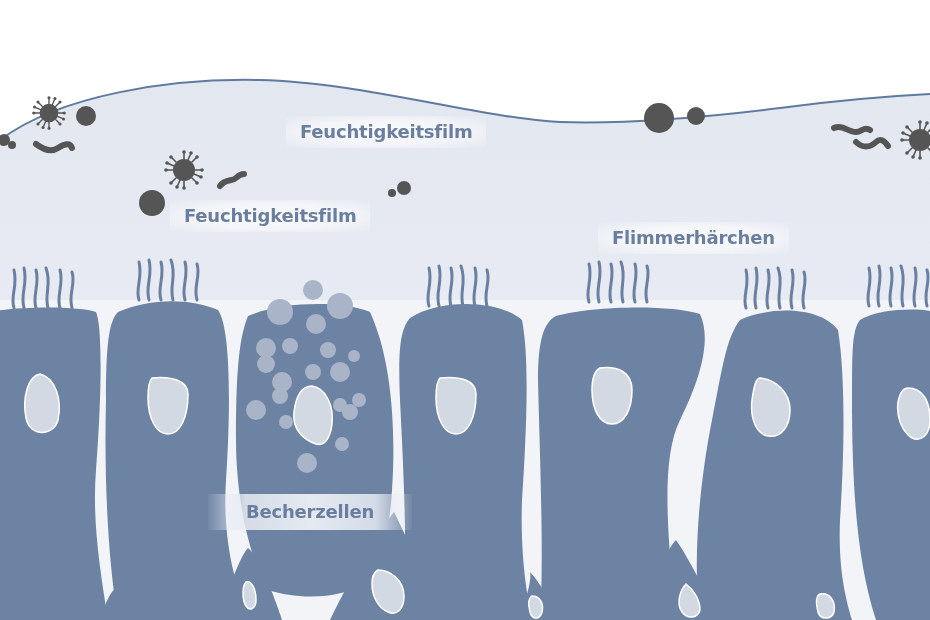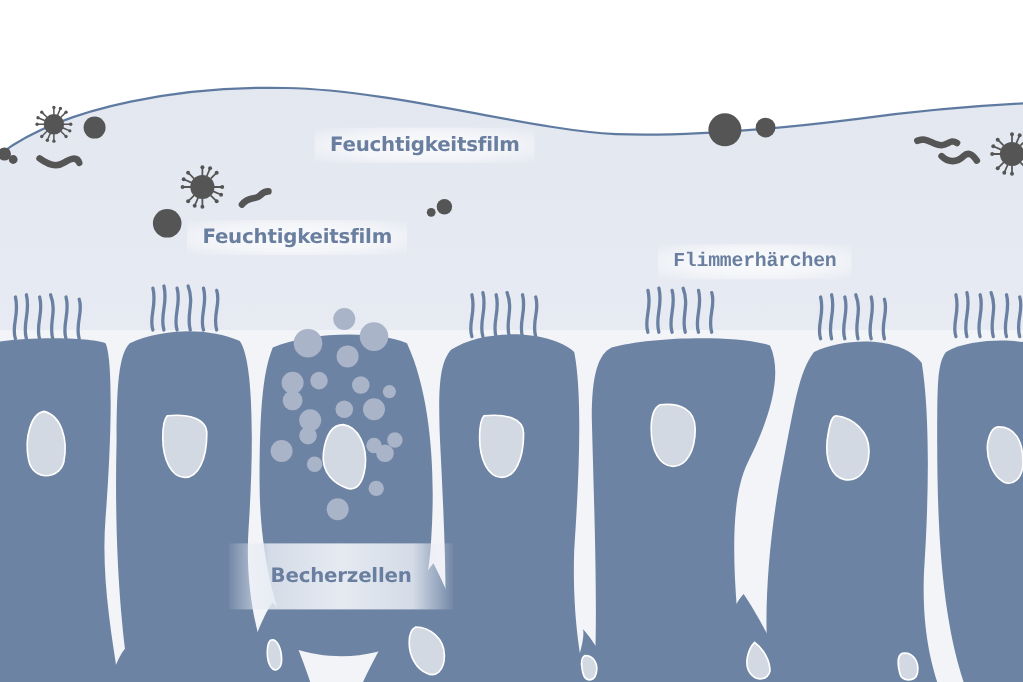--- a/index.html
+++ b/index.html
@@ -18,21 +18,21 @@
       white-space: nowrap;
       letter-spacing: -0.2px;
       padding: 6px 14px;
       line-height: 20px;
     }
     .label.glow {
       background: radial-gradient(ellipse at center, rgba(255,255,255,0.85) 0%, rgba(255,255,255,0.55) 55%, rgba(255,255,255,0) 100%);
     }
     .label.band {
       background: linear-gradient(90deg, rgba(230,235,243,0.05) 0%, rgba(230,235,243,0.85) 18%, rgba(236,240,246,0.95) 50%, rgba(230,235,243,0.85) 82%, rgba(230,235,243,0.05) 100%);
-      padding: 20px 38px;
+      padding: 8px 38px;
     }
   </style>
 </head>
 <body>
 
 <div id="stage">
   <svg width="930" height="620" viewBox="0 0 930 620" xmlns="http://www.w3.org/2000/svg">
     <defs>
       <linearGradient id="filmGrad" x1="0" y1="0" x2="0" y2="1">
         <stop offset="0" stop-color="#e3e7f0"></stop>
@@ -168,15 +168,15 @@
       <circle cx="659" cy="118" r="15" fill="#555"></circle>
       <circle cx="696" cy="116" r="9" fill="#555"></circle>
       <path d="M834 128 C 842 124, 848 132, 856 132 C 862 132, 864 126, 870 130" fill="none" stroke="#555" stroke-width="6" stroke-linecap="round"></path>
       <path d="M856 142 C 862 148, 870 148, 876 142 C 880 138, 884 140, 888 146" fill="none" stroke="#555" stroke-width="6" stroke-linecap="round"></path>
       <use href="#virus" transform="translate(920 140)"></use>
     </g>
   </svg>
 
   <div class="label glow" style="left:286px; top:116px;">Feuchtigkeitsfilm</div>
   <div class="label glow" style="left:170px; top:200px;">Feuchtigkeitsfilm</div>
-  <div class="label glow" style="left:598px; top:222px;font-family:Liberation Mono, monospace;">Flimmerhärchen</div>
+  <div class="label glow" style="left:598px; top:222px;">Flimmerhärchen</div>
   <div class="label band" style="left:208px; top:494px;">Becherzellen</div>
 </div>
 
 </body></html>

